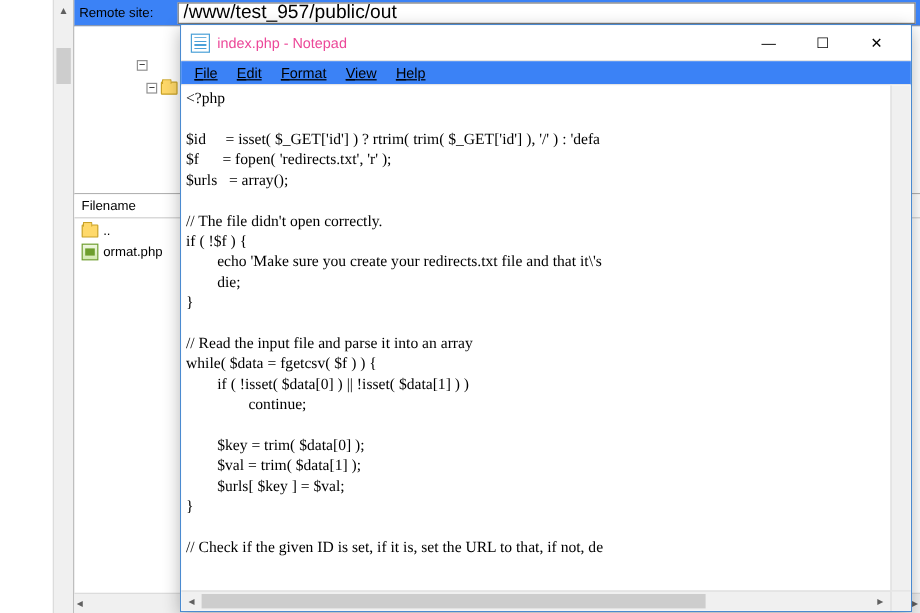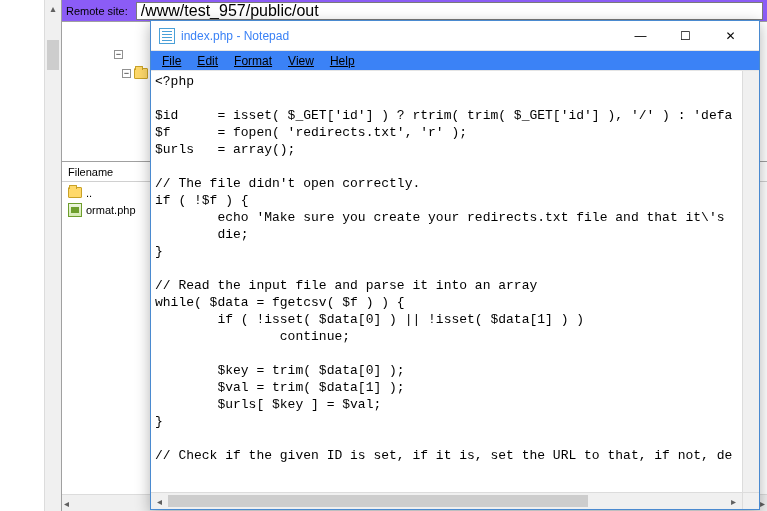--- a/index.html
+++ b/index.html
@@ -38,26 +38,26 @@
     color:#606060; font-size:10px;
   }
   .left-scroll .thumb {
     position: absolute; top: 40px; left: 2px; right: 2px; height: 30px;
     background: #cdcdcd;
   }
   .right-top {
     position: absolute;
     left: 62px; right: 0; top: 0;
     height: 22px;
-    background: #8b5cf6;
+    background: #3b82f6;
     border-bottom: 1px solid #a0a0a0;
     display: flex;
     align-items: center;
     padding: 0 4px;
-    gap: 8px;
+    gap: 20px;
   }
   .right-top .label {
     font-size: 11px;
     color: #000;
   }
   .right-top input.path {
     flex: 1;
     height: 18px;
     font-size: 16px;
     padding: 0 4px;
@@ -167,21 +167,21 @@
   }
   .titlebar .app-icon .page {
     position:absolute; inset:0;
     background:#fff; border:1px solid #4aa0d8;
   }
   .titlebar .app-icon .lines {
     position:absolute; left:3px; top:3px; right:3px; bottom:3px;
     background: repeating-linear-gradient(#4aa0d8 0 1px, transparent 1px 3px);
   }
   .titlebar .title {
-    font-size: 12px; color:#3b82f6;
+    font-size: 12px; color:#ec4899;
     flex:1;
   }
   .win-btns { display:flex; gap:0; }
   .win-btn {
     width: 45px; height: 28px;
     display:flex; align-items:center; justify-content:center;
     font-size: 12px; color:#000;
     font-family: "Segoe UI Symbol","Segoe UI",sans-serif;
   }
 
@@ -200,21 +200,21 @@
   }
   .menu-item .ul { text-decoration: underline; }
 
   .editor-wrap {
     flex:1; position:relative; overflow:hidden;
     background:#fff;
   }
   .editor {
     position:absolute; inset:0 17px 17px 0;
     padding: 2px 0 2px 4px;
-    font-family: Liberation Mono, monospace;
+    font-family: Liberation Serif, serif;
     font-size: 13px;
     line-height: 17px;
     color:#000;
     white-space: pre;
     overflow:hidden;
   }
   .vscroll {
     position:absolute; right:0; top:0; bottom:17px; width:17px;
     background:#f0f0f0; border-left:1px solid #dcdcdc;
   }

